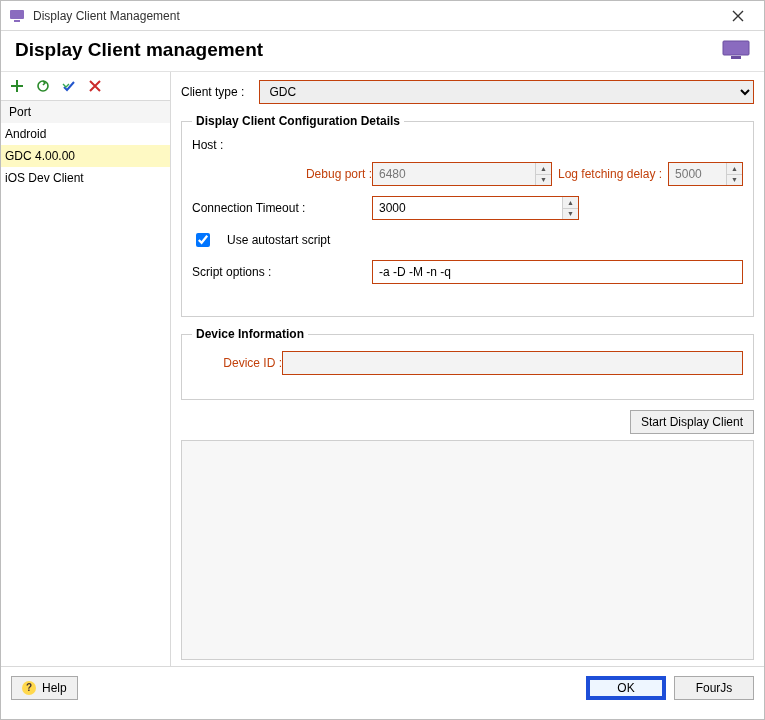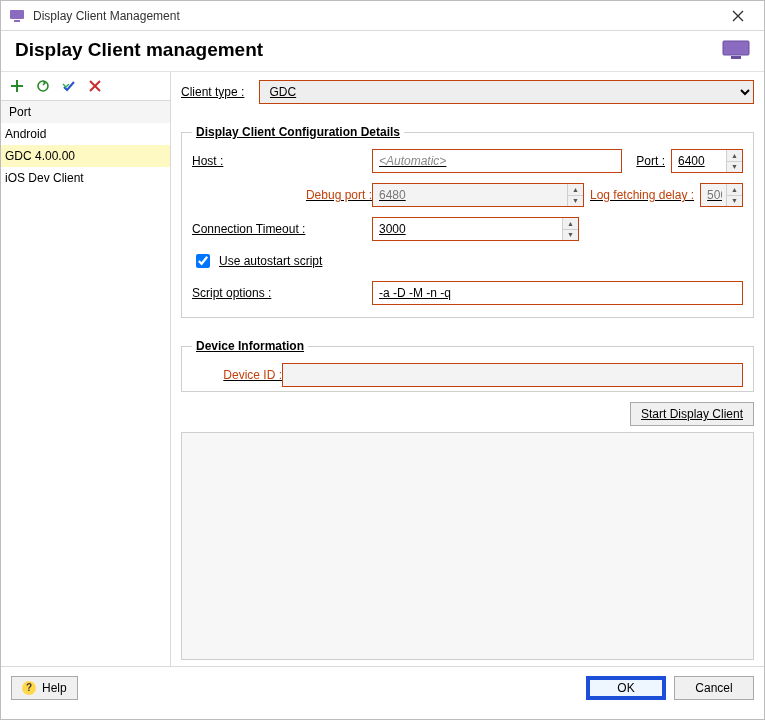--- a/index.html
+++ b/index.html
@@ -50,21 +50,21 @@
   .left-pane { width: 170px; border-right: 1px solid #d9d9d9; display: flex; flex-direction: column; }
   .toolbar { display: flex; align-items: center; gap: 10px; padding: 6px 8px; }
   .toolbar .tbtn { width: 16px; height: 16px; display: inline-flex; align-items: center; justify-content: center; cursor: pointer; }
   .list {
     flex: 1; overflow: auto; border-top: 1px solid #d9d9d9;
   }
   .list .list-header { padding: 4px 8px; background: #f5f5f5; cursor: default; }
   .list .row { padding: 4px 4px; cursor: pointer; }
   .list .row.selected { background: #fef9c3; }
   
-  .right-pane { flex: 1; padding: 8px 10px 6px 10px; display: flex; flex-direction: column; text-decoration: underline; }
+  .right-pane { flex: 1; padding: 8px 10px 6px 10px; display: flex; flex-direction: column; }
   .row-form { display: flex; align-items: center; margin-bottom: 10px; }
   .row-form .lbl { width: 180px; }
   .row-form .lbl.tight { width: 60px; text-align: left; padding-left: 8px; }
   .row-form .val { flex: 1; }
   select, input[type="text"] {
     width: 100%; height: 24px; border: 1px solid #c2410c; padding: 0 6px; font: inherit; background: #fff;
   }
   select { background: #eee; }
   input[disabled] { background: #f3f3f3; color: #777; }
   input::placeholder { font-style: italic; color: #888; }
@@ -72,25 +72,25 @@
     position: relative; display: flex; align-items: stretch;
   }
   .spin input { padding-right: 20px; }
   .spin .spinbtns {
     position: absolute; right: 1px; top: 1px; bottom: 1px; width: 16px;
     display: flex; flex-direction: column;
   }
   .spin .spinbtns .sb { flex: 1; border-left: 1px solid #cfcfcf; background: #f1f1f1; display:flex; align-items:center; justify-content:center; font-size:7px; color:#555; cursor:pointer; }
   .spin .spinbtns .sb + .sb { border-top: 1px solid #cfcfcf; }
   fieldset {
-    border: 1px solid #cfcfcf; margin: 11px 0 10px 0; padding: 10px 10px 2px 10px;
+    border: 1px solid #cfcfcf; margin: 0 0 10px 0; padding: 10px 10px 22px 10px;
   }
   fieldset legend { font-weight: 700; padding: 0 4px; }
   .muted { color: #c2410c; text-align: right; }
-  .checkbox-row { display: flex; align-items: center; gap: 6px; margin-bottom: 10px; }
+  .checkbox-row { display: flex; align-items: center; gap: 14px; margin-bottom: 10px; }
   .checkbox-row input { width: 14px; height: 14px; }
   .browse-btn {
     width: 22px; height: 24px; border: none; background: transparent; display:flex; align-items:center; justify-content:center; cursor:pointer;
   }
   .actions-right { display: flex; justify-content: flex-end; margin-bottom: 6px; }
   .btn {
     height: 24px; padding: 0 10px; background: #f0f0f0; border: 1px solid #a9a9a9; cursor: pointer; font: inherit;
   }
   .btn.primary { border: 4px solid #1d4ed8; background: #eef6ff; }
   .output {
@@ -173,37 +173,26 @@
       <select>
         <option>GDC</option>
       </select>
     </div>
 
     <fieldset>
       <legend>Display Client Configuration Details</legend>
 
       <div class="row-form">
         <span class="lbl">Host :</span>
-        <div class="val" style="display:flex; gap:6px; align-items:center">
-          <input type="text" style="flex: 1 1 0%;" placeholder="&lt;Automatic&gt;" value="">
-          <span class="lbl tight" style="width:auto">Port :</span>
-          <div class="spin" style="width:72px">
-            <input type="text" value="6400" style="">
-            <div class="spinbtns">
-              <div class="sb">▲</div>
-              <div class="sb">▼</div>
-            </div>
-          </div>
-        </div>
       </div>
 
       <div class="row-form">
         <span class="lbl muted">Debug port :</span>
         <div class="val" style="display:flex; gap:6px; align-items:center">
-          <div class="spin" style="width:212px">
+          <div class="spin" style="width:180px">
             <input type="text" disabled="" value="6480" style="">
             <div class="spinbtns">
               <div class="sb">▲</div>
               <div class="sb">▼</div>
             </div>
           </div>
           <span class="muted" style="white-space:nowrap">Log fetching delay :</span>
           <div class="spin" style="flex:1">
             <input type="text" disabled="" value="5000" style="">
             <div class="spinbtns">
@@ -253,14 +242,14 @@
   </div>
 </div>
 
 <div class="footer">
   <button class="btn help-btn">
     <span class="help-icon">?</span>
     <span>Help</span>
   </button>
   <div class="spacer"></div>
   <button class="btn primary" style="width:80px">OK</button>
-  <button class="btn" style="width:80px">Cancel</button>
+  <button class="btn" style="width:80px">FourJs</button>
 </div>
 
 </body></html>

